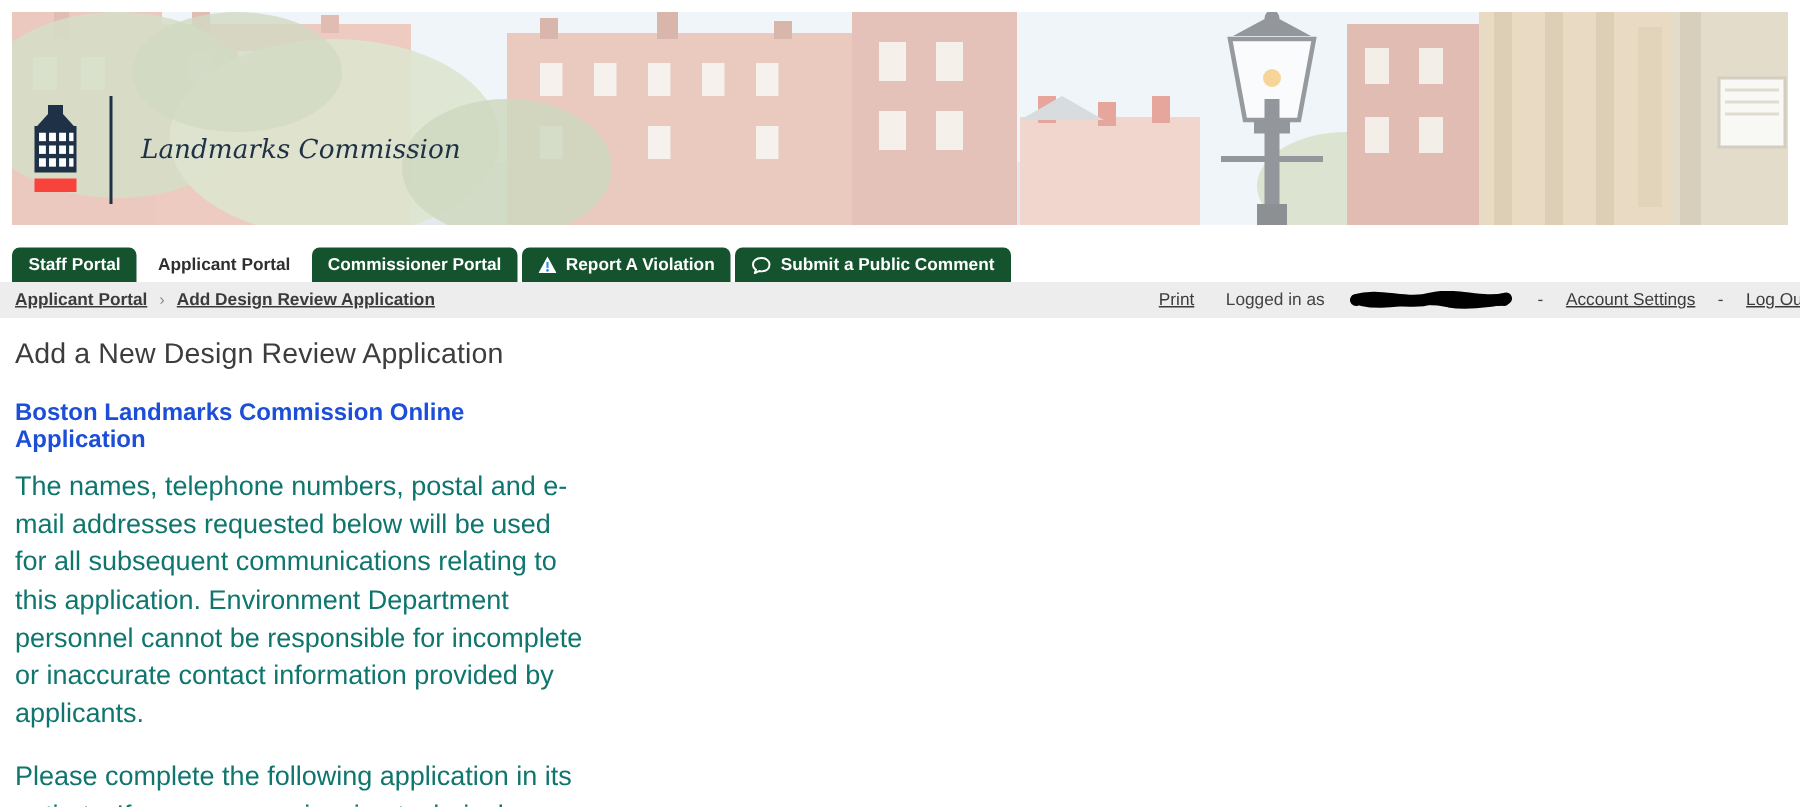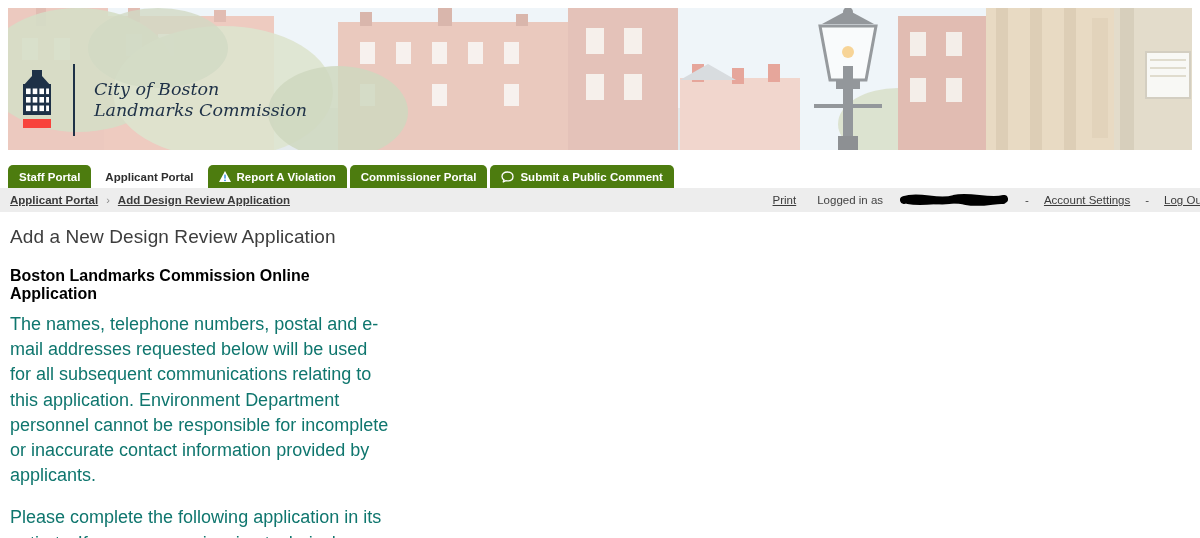--- a/index.html
+++ b/index.html
@@ -37,21 +37,21 @@
 
   
   .tabs {
     display: flex; gap: 3px;
     margin: 15px 0 0 8px; height: 23px;
   }
   .tab {
     display: flex; align-items: center; gap: 6px;
     padding: 0 11px;
     font-size: 11.5px; font-weight: 700;
-    color: #ffffff; background: #4d7c0f;
+    color: #ffffff; background: #14532d;
     border-radius: 5px 5px 0 0;
     text-decoration: none; cursor: pointer;
     white-space: nowrap;
   }
   .tab.active { background: transparent; color: #2f2f2f; }
   .tab svg { display: block; }
 
   
   .crumb-bar {
     background: #ededed;
@@ -70,21 +70,21 @@
   .crumb-right .logout-link { margin-right: -5px; }
   .redaction { margin: 0 2px; }
 
   
   main { padding-left: 10px; width: 395px; margin-top: 10px; }
   .page-title {
     font-size: 19px; font-weight: 500; color: #3d3d3d;
     margin: 14px 0 0 0; letter-spacing: .1px;
   }
   .section-title {
-    font-size: 16px; font-weight: 600; color: #000000;
+    font-size: 16px; font-weight: 600; color: #1d4ed8;
     margin: 19px 0 9px 0;
   }
   .intro-p {
     font-size: 18px; line-height: 1.4; color: #0f766e;
     margin: 0 0 17px 0; width: 382px;
   }
   .divider {
     border: none; border-top: 1px solid #dcdcdc;
     width: 375px; margin: 21px 0 14px 0;
   }
@@ -189,43 +189,42 @@
           <rect x="26.1" y="27" width="2.9" height="5.6"></rect>
         <rect x="6" y="35.5" width="4.6" height="5.6"></rect>
           <rect x="12.7" y="35.5" width="4.6" height="5.6"></rect>
           <rect x="19.4" y="35.5" width="4.6" height="5.6"></rect>
           <rect x="26.1" y="35.5" width="2.9" height="5.6"></rect>
       </g>
       <rect x="3" y="49" width="28" height="9" fill="#f8433c"></rect>
     </svg>
     <div class="logo-divider"></div>
     <div class="logo-text">
-      <div>City of Boston</div>
       <div>Landmarks Commission</div>
     </div>
   </div>
 </header>
 
 <nav class="tabs">
   <a class="tab">
     <span>Staff Portal</span>
   </a>
   <a class="tab active">
     <span>Applicant Portal</span>
   </a>
   <a class="tab">
+    <span>Commissioner Portal</span>
+  </a>
+  <a class="tab">
     <svg width="12" height="11" viewBox="0 0 12 11" aria-hidden="true">
       <polygon points="6,0 12,11 0,11" fill="#ffffff"></polygon>
       <rect x="5.3" y="3.6" width="1.4" height="4" fill="#2e8ce6"></rect>
       <circle cx="6" cy="9.3" r="0.9" fill="#2e8ce6"></circle>
     </svg>
     <span>Report A Violation</span>
-  </a>
-  <a class="tab">
-    <span>Commissioner Portal</span>
   </a>
   <a class="tab">
     <svg width="13" height="12" viewBox="0 0 13 12" aria-hidden="true">
       <path d="M6.5,1 C3,1 1,2.9 1,5.4 C1,6.9 1.8,8.1 3,8.9 L2.2,11 L5,9.7 C5.5,9.85 6,9.9 6.5,9.9 C10,9.9 12,8 12,5.4 C12,2.9 10,1 6.5,1 Z" fill="none" stroke="#ffffff" stroke-width="1.3" stroke-linejoin="round"></path>
     </svg>
     <span>Submit a Public Comment</span>
   </a>
 </nav>
 
 <div class="crumb-bar">

